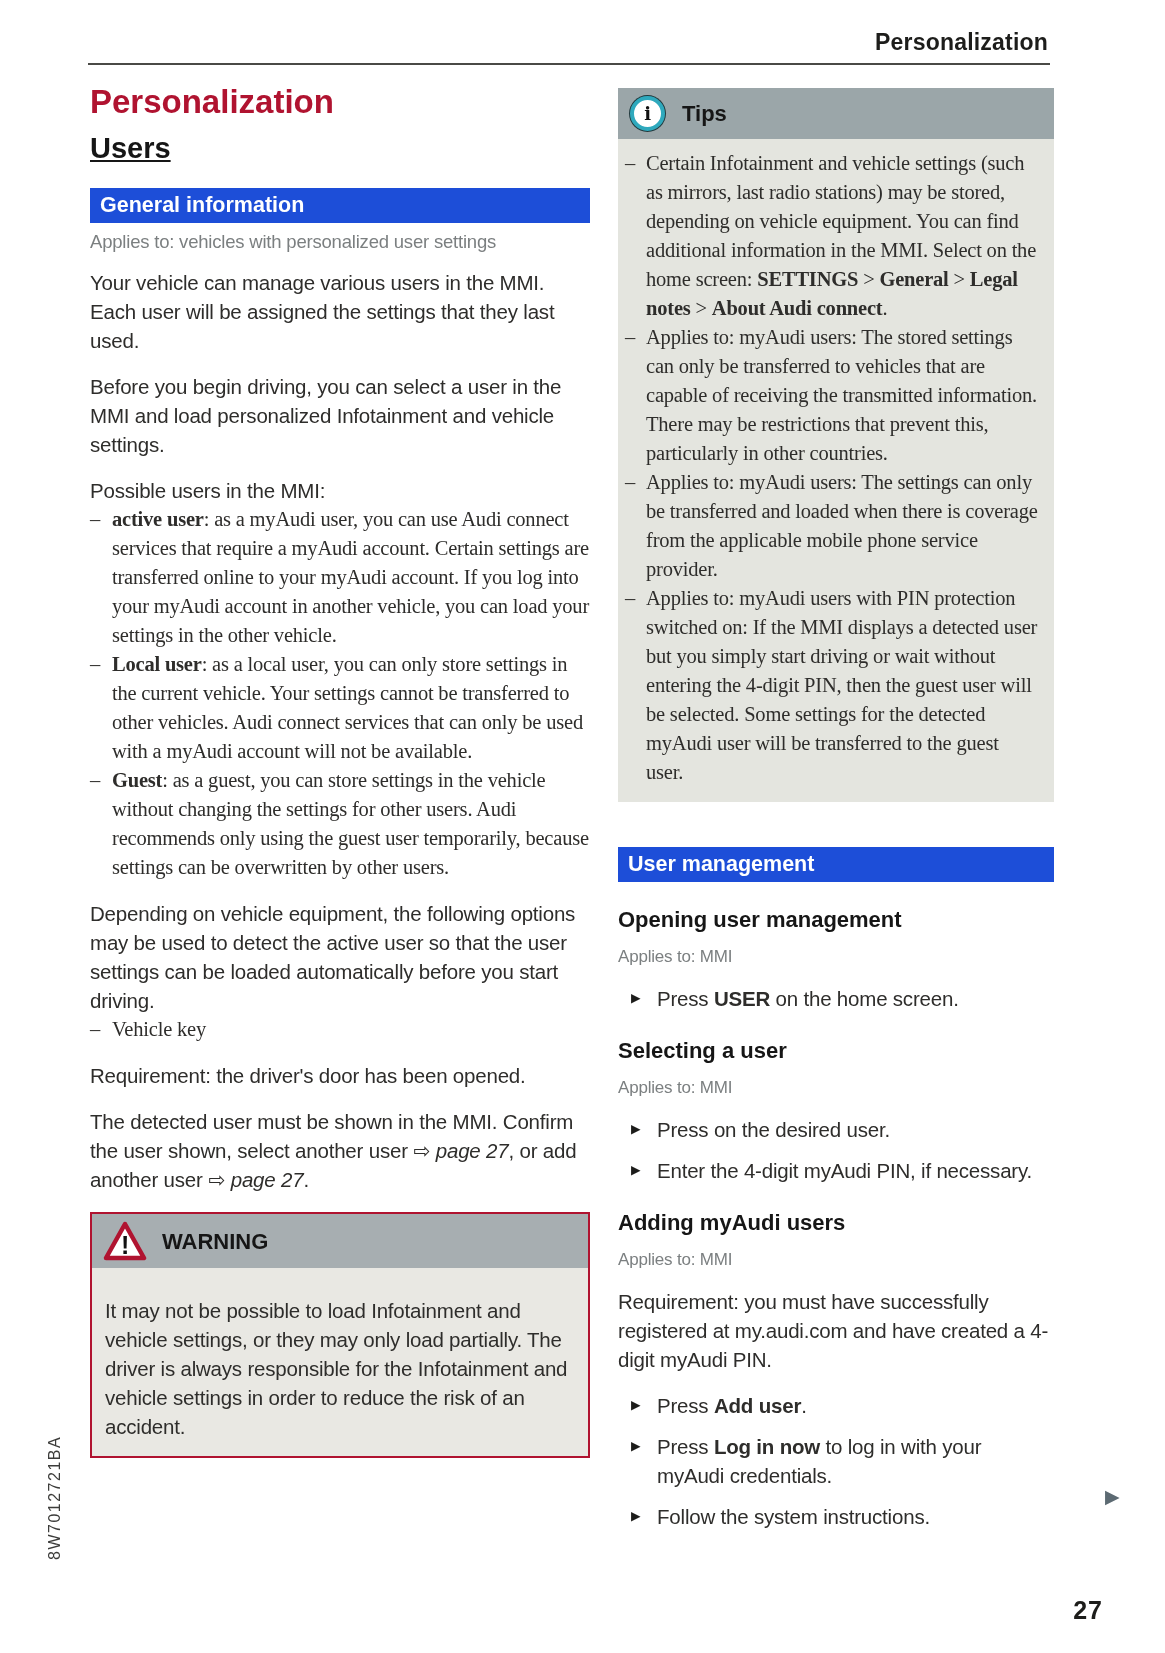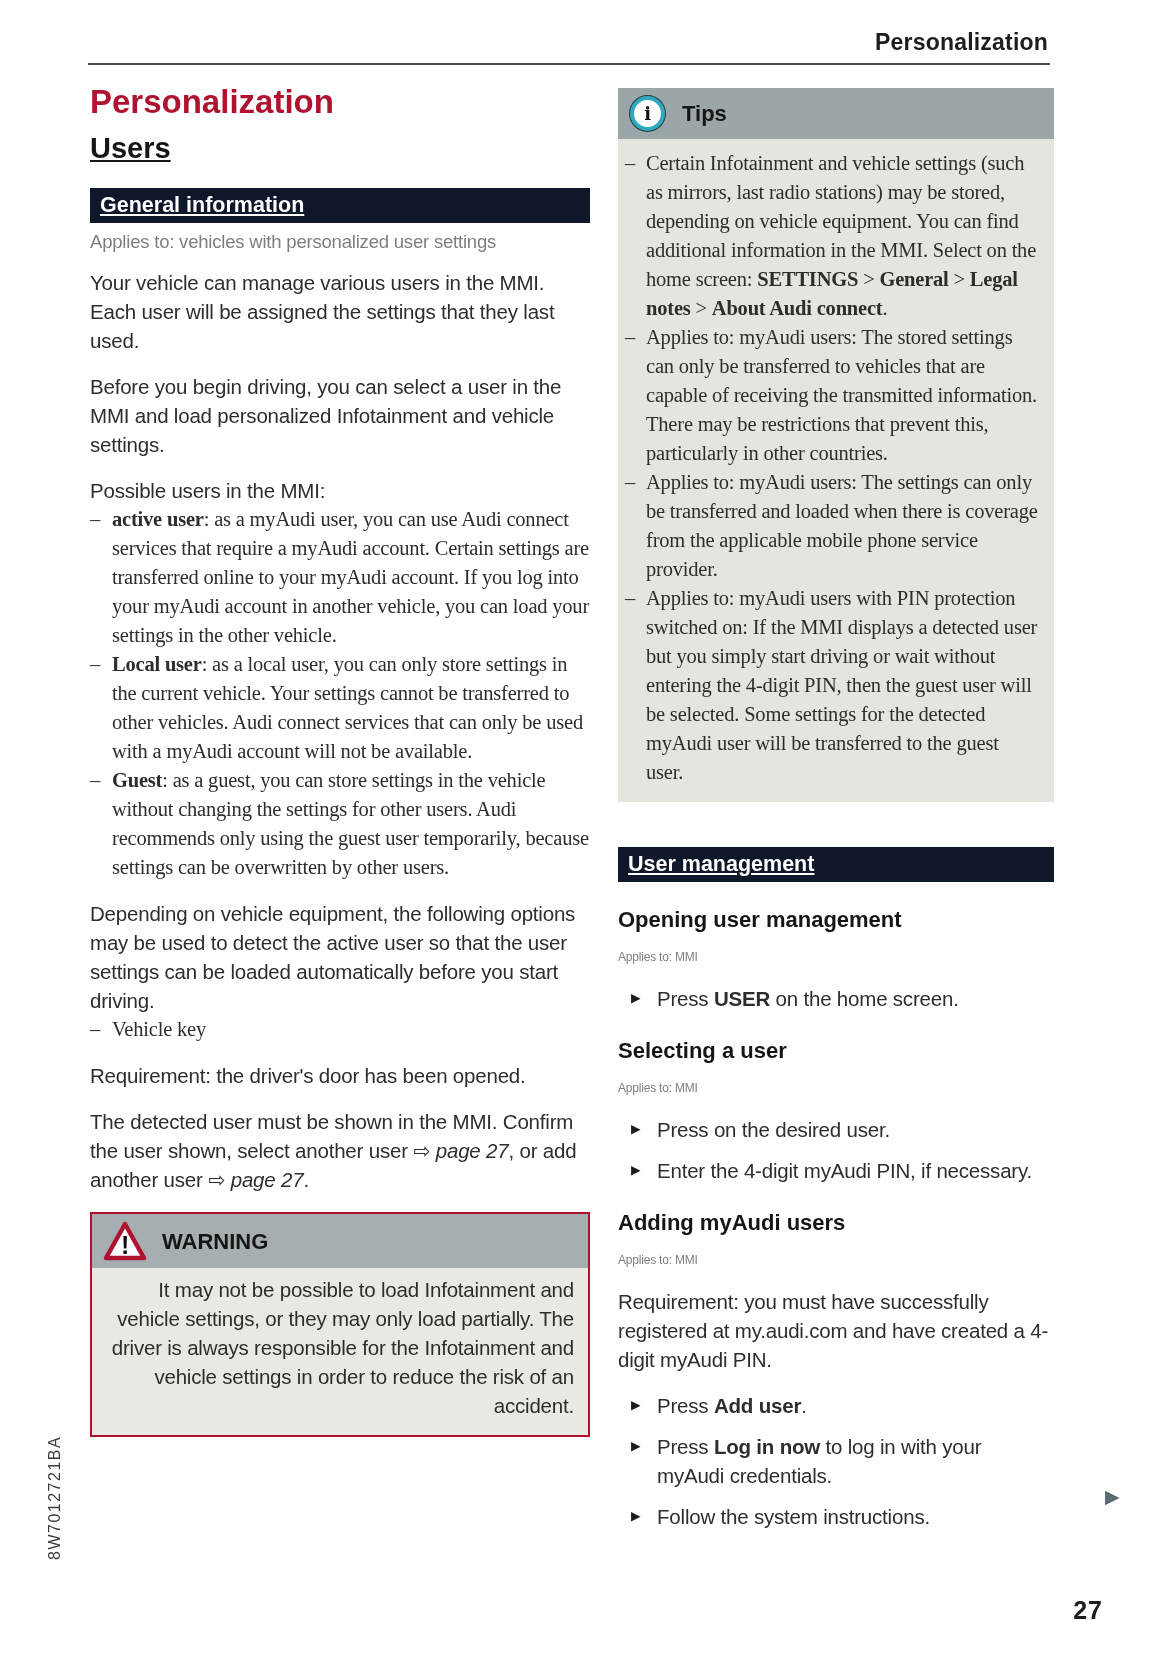--- a/index.html
+++ b/index.html
@@ -22,22 +22,22 @@
     position:absolute;top:63px;left:88px;right:115px;
     border-top:2px solid #4a4a46;
   }
   .col-left{position:absolute;left:90px;top:84px;width:500px;}
   .col-right{position:absolute;left:618px;top:88px;width:436px;}
 
   h1.chapter{margin:0 0 12px;font-size:33px;line-height:36px;font-weight:bold;color:#b01330;letter-spacing:0;}
   h2.section{margin:0 0 24px;font-size:29px;line-height:32px;font-weight:bold;color:#161616;letter-spacing:0;text-decoration:underline;}
 
   .red-banner{
-    background:#0f172a;color:#ffffff;font-weight:bold;
-    font-size:21.5px;line-height:26px;padding:4px 10px 5px;letter-spacing:0;text-decoration:underline;
+    background:#1d4ed8;color:#ffffff;font-weight:bold;
+    font-size:21.5px;line-height:26px;padding:4px 10px 5px;letter-spacing:0;
   }
   .applies{color:#7b7f80;font-size:18.5px;line-height:24px;margin:7px 0 14px;}
   p.body{margin:0 0 17px;}
   p.tight{margin:0 0 0;}
 
   .dash-item{position:relative;padding-left:22px;margin:0;font-family:Liberation Serif, serif;}
   .dash-item::before{content:"–";position:absolute;left:0;top:0;}
   .list-block{margin:0 0 17px;}
 
   .step-item{position:relative;padding-left:27px;margin:12px;}
@@ -61,25 +61,25 @@
     font-family:"DejaVu Serif",serif;font-weight:bold;font-size:18px;line-height:1;color:#101010;
   }
   .box-title{font-weight:bold;font-size:22px;color:#161616;letter-spacing:0;}
   .tips-body{padding:0 14px 0 7px;}
   .tips-body .dash-item{padding-left:21px;}
 
   
   .warn-box{border:2px solid #b01330;background:#e9e8e3;margin-top:18px;}
   .warn-header{background:#a7aeb1;display:flex;align-items:center;gap:15px;padding:7px 11px;}
   .warn-icon{flex:none;display:block;}
-  .warn-body{padding:7px 14px 15px 13px;text-align:right;}
+  .warn-body{padding:28px 14px 15px 13px;}
 
   
   h3.sub{margin:24px 0 1px;font-size:22px;line-height:28px;font-weight:bold;color:#161616;letter-spacing:0;}
-  .applies2{color:#7b7f80;font-size:12px;line-height:24px;margin:11px 0 15px;}
+  .applies2{color:#7b7f80;font-size:17px;line-height:24px;margin:11px 0 15px;}
   .um-banner{margin-top:45px;}
 
   .page-number{position:absolute;top:1596px;right:62px;font-weight:bold;font-size:25px;color:#1d1d1b;letter-spacing:1px;}
   .continuation{position:absolute;top:1482px;left:1105px;font-size:19px;color:#5c6a72;}
   .doc-code{
     position:absolute;left:40px;top:1388px;height:172px;
     writing-mode:vertical-rl;transform:rotate(180deg);
     font-size:16px;letter-spacing:1.5px;color:#3c3c3a;white-space:nowrap;
   }
 </style>

